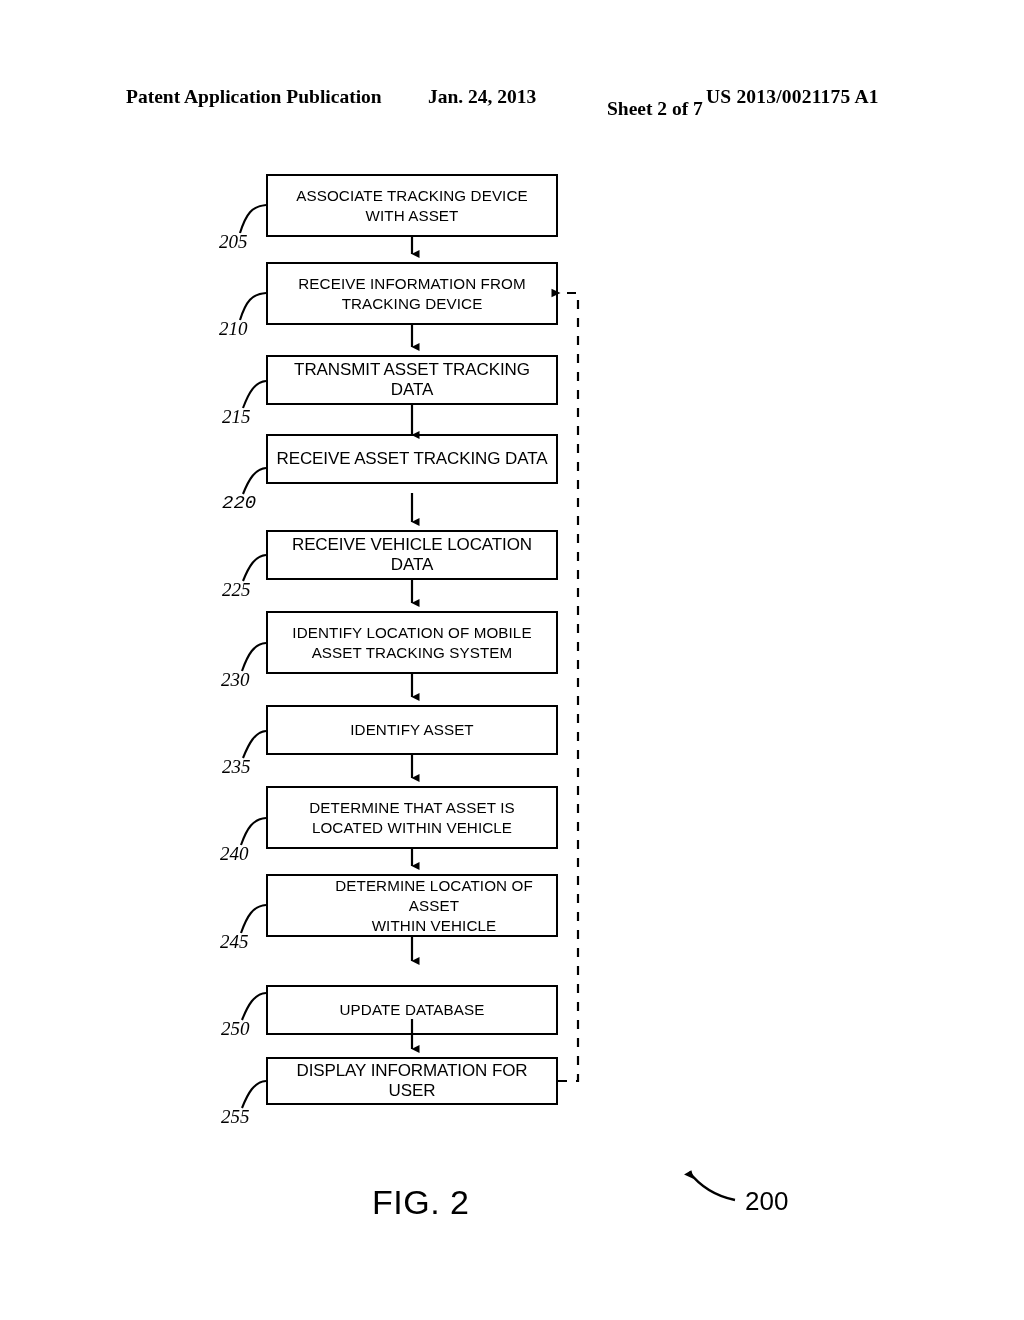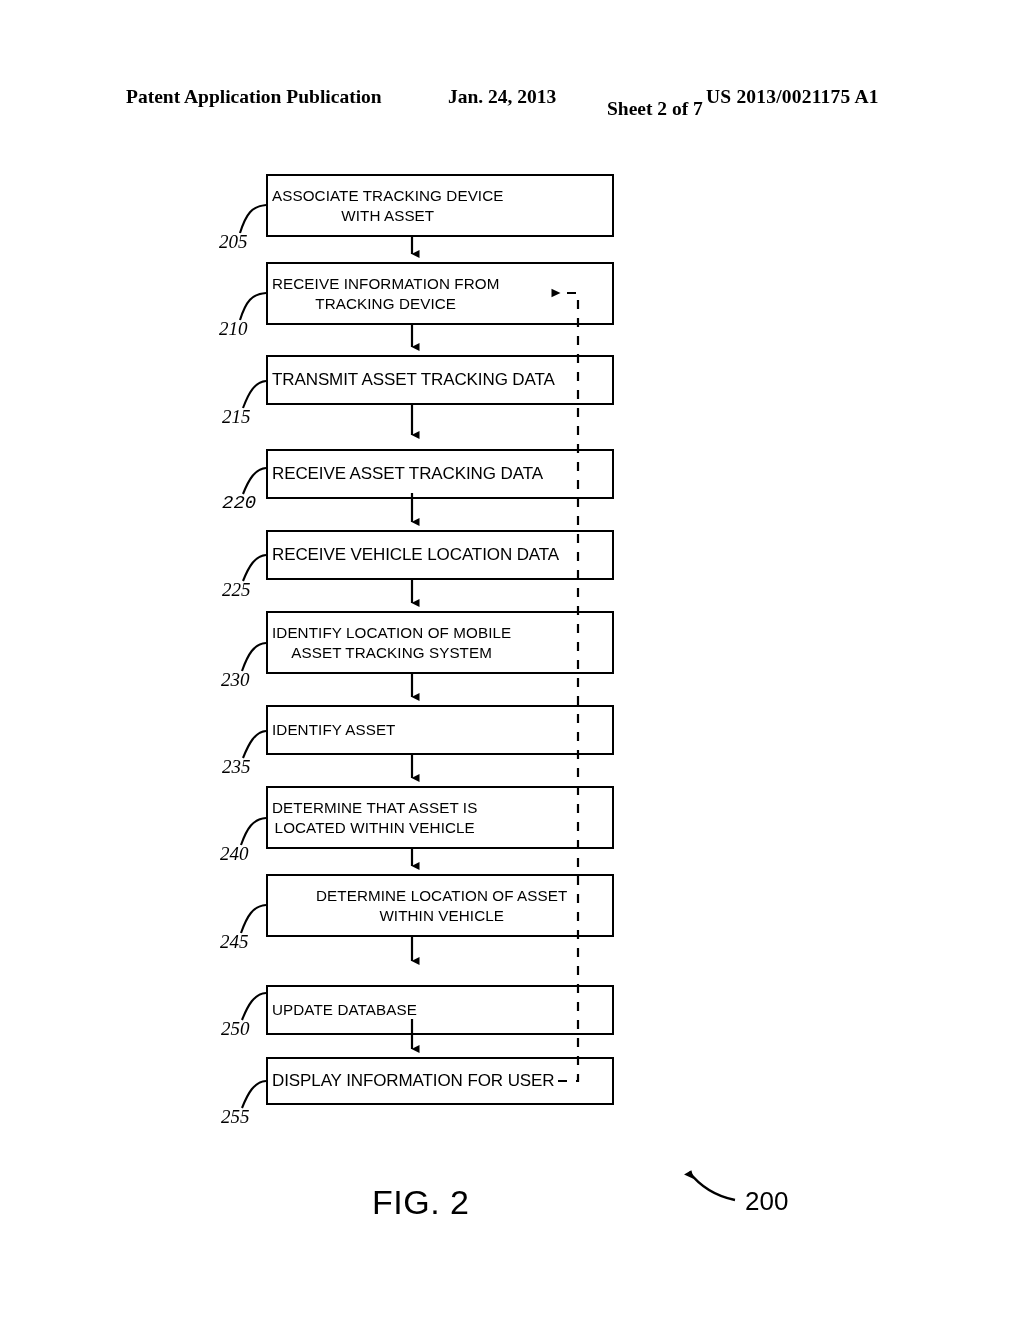--- a/index.html
+++ b/index.html
@@ -29,21 +29,21 @@
     white-space: nowrap;
     text-align: center;
   }
   #patent-header .hdr-pub {
     position: absolute;
     left: 126px;
     top: 0;
   }
   #patent-header .hdr-date {
     position: absolute;
-    left: 448px;
+    left: 428px;
     top: 0;
   }
   #patent-header .hdr-sheet {
     position: absolute;
     left: 607px;
     top: 12px;
   }
   #patent-header .hdr-number {
     position: absolute;
     left: 706px;
@@ -56,26 +56,27 @@
     position: absolute;
     left: 0;
     top: 0;
     width: 1024px;
     height: 1320px;
   }
 
   .fc-box {
     position: absolute;
     left: 266px;
-    width: 348px;
+    width: 292px;
     box-sizing: border-box;
     border: 2.4px solid #000;
     background: #fff;
     display: flex;
     align-items: center;
+    justify-content: center;
     text-align: center;
     font-family: "Liberation Sans", sans-serif;
     font-size: 15.2px;
     line-height: 20px;
     letter-spacing: 0.1px;
     color: #000;
   }
   .fc-box.wide-text {
     font-size: 17px;
     letter-spacing: -0.1px;
@@ -144,21 +145,21 @@
   <div class="fc-box" id="box-210" style="top:262px;height:63px;">
     <span class="box-text">
       <span>RECEIVE INFORMATION FROM</span><br><span>TRACKING DEVICE</span>
     </span>
   </div>
 
   <div class="fc-box wide-text" id="box-215" style="top:355px;height:50px;">
     <span class="box-text">TRANSMIT ASSET TRACKING DATA</span>
   </div>
 
-  <div class="fc-box wide-text" id="box-220" style="top:449px;height:50px;">
+  <div class="fc-box wide-text" id="box-220" style="top:434px;height:50px;">
     <span class="box-text">RECEIVE ASSET TRACKING DATA</span>
   </div>
 
   <div class="fc-box wide-text" id="box-225" style="top:530px;height:50px;">
     <span class="box-text">RECEIVE VEHICLE LOCATION DATA</span>
   </div>
 
   <div class="fc-box" id="box-230" style="top:611px;height:63px;">
     <span class="box-text">
       <span>IDENTIFY LOCATION OF MOBILE</span><br><span>ASSET TRACKING SYSTEM</span>

